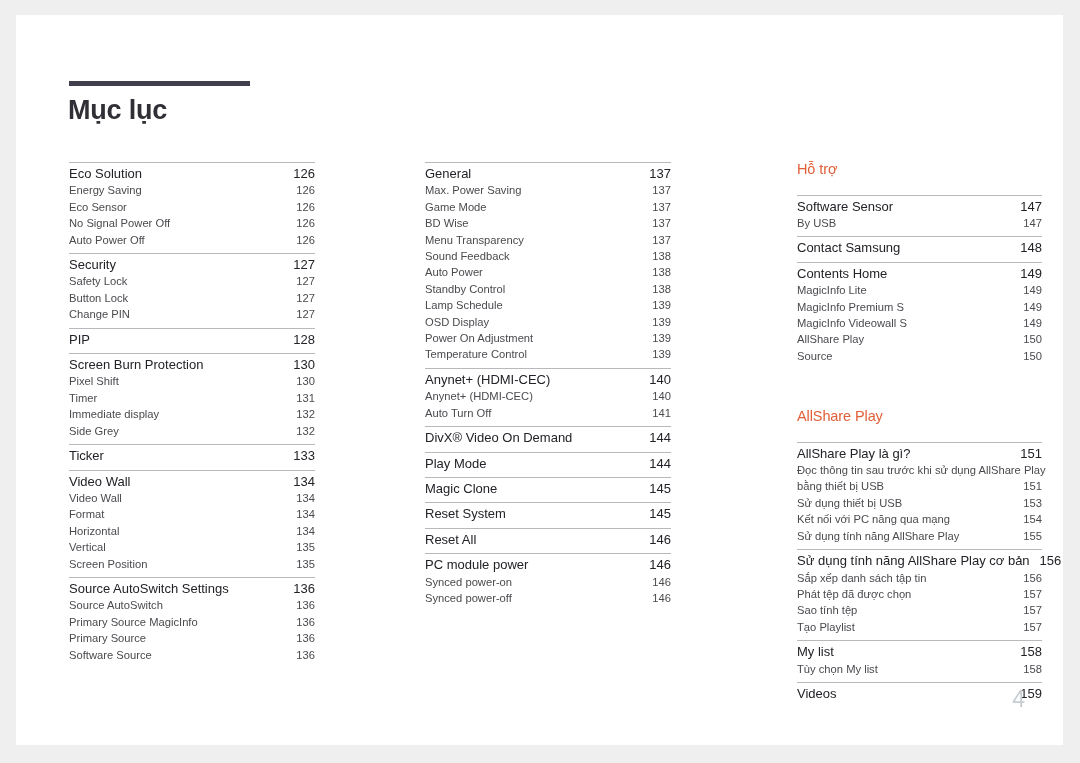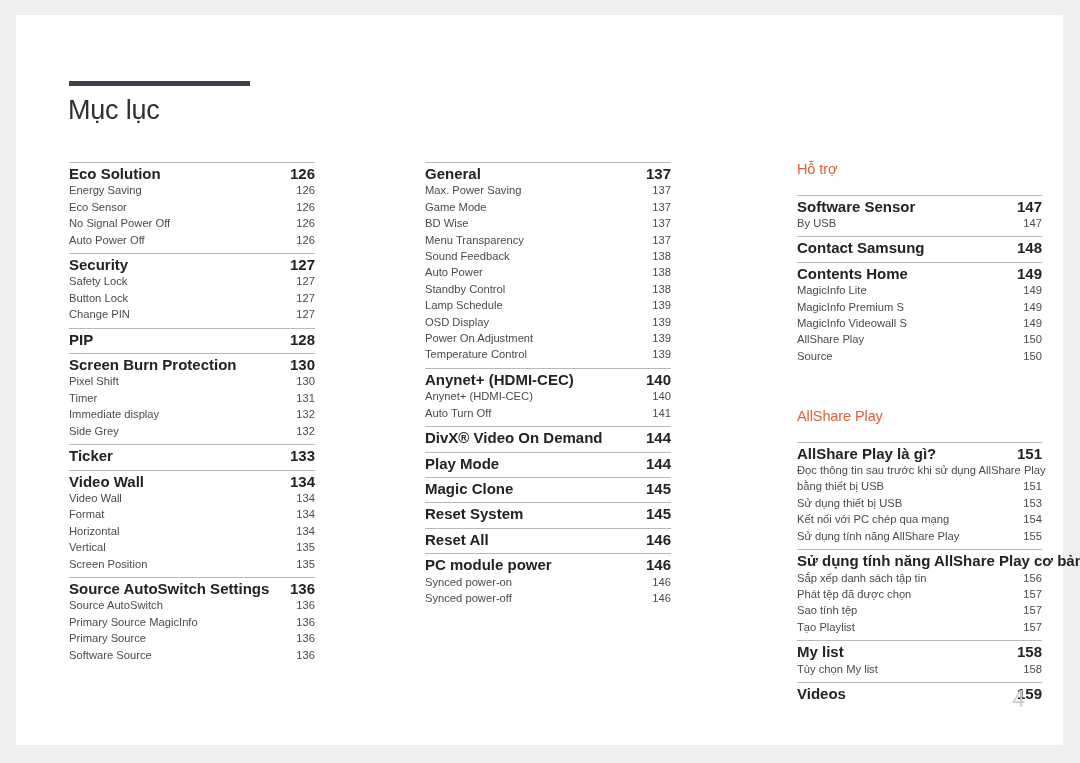--- a/index.html
+++ b/index.html
@@ -27,21 +27,21 @@
     top: 66px;
     width: 181px;
     height: 5px;
     background: #413f4d;
   }
   .page-title {
     position: absolute;
     left: 52px;
     top: 80px;
     font-size: 27px;
-    font-weight: normal;
+    font-weight: bold;
     color: #2f2f35;
     letter-spacing: -0.2px;
   }
   .columns {
     position: absolute;
     left: 0;
     top: 147px;
     width: 1080px;
   }
   .col {
@@ -86,23 +86,23 @@
     position: static;
     background: none;
     width: auto;
     height: auto;
     left: auto;
     top: auto;
     margin-left: 10px;
   }
   .row.head .label,
   .row.head .page {
-    font-weight: bold;
+    font-weight: normal;
     color: #222228;
-    font-size: 15px;
+    font-size: 13px;
   }
   .row.wrap-first .page {
     visibility: hidden;
   }
   .row.wrap-first .label,
   .row.wrap-second .label {
     font-size: 11.2px;
   }
   .folio {
     position: absolute;
@@ -412,21 +412,21 @@
           </div>
           <div class="row wrap-second">
             <span class="label">bằng thiết bị USB</span>
             <span class="page">151</span>
           </div>
           <div class="row sub">
             <span class="label">Sử dụng thiết bị USB</span>
             <span class="page">153</span>
           </div>
           <div class="row sub">
-            <span class="label">Kết nối với PC chép qua mạng</span>
+            <span class="label">Kết nối với PC năng qua mạng</span>
             <span class="page">154</span>
           </div>
           <div class="row sub">
             <span class="label">Sử dụng tính năng AllShare Play</span>
             <span class="page">155</span>
           </div>
         </div>
         <div class="group">
           <div class="row head">
             <span class="label">Sử dụng tính năng AllShare Play cơ bản</span>

